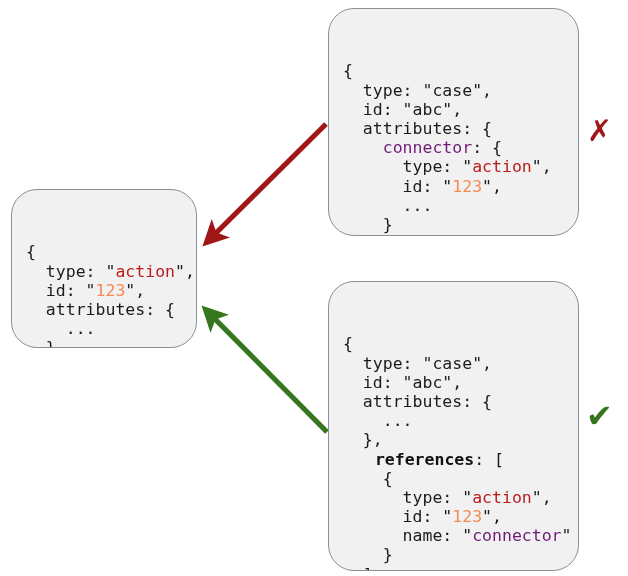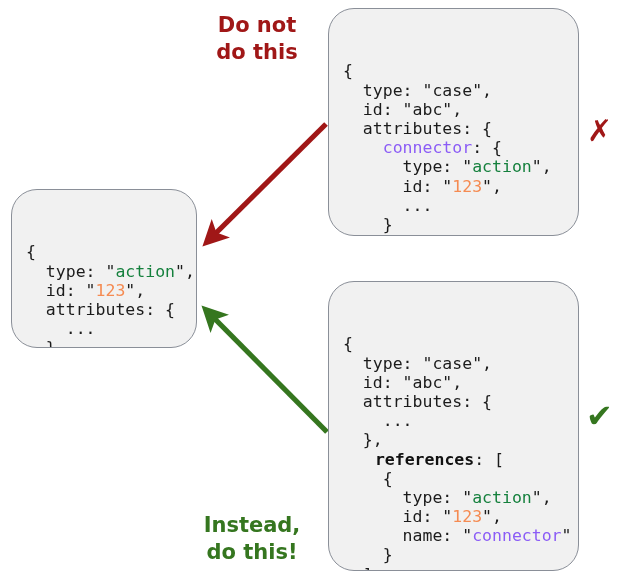--- a/index.html
+++ b/index.html
@@ -30,23 +30,23 @@
     white-space: pre;
     overflow: hidden;
   }
   .code-inner {
     padding: 14px 12px 12px 14px;
   }
   .ln { display: block; height: 19.2px; }
 
   
   .t-plain { color: #1b1b1b; }
-  .t-str   { color: #15803d; text-align: center; }
+  .t-str   { color: #b91c1c; text-align: center; }
   .t-num   { color: #f58b52; text-align: center; }
-  .t-key   { color: #8b5cf6; }
+  .t-key   { color: #701a75; }
   .t-bold  { color: #111111; font-weight: 700; margin-left: 12px; }
 
   
   #box-top-right    { left: 328px; top: 8px;   width: 251px; height: 228px; }
   #box-left         { left: 11px;  top: 189px; width: 186px; height: 159px; }
   #box-bottom-right { left: 328px; top: 281px; width: 251px; height: 290px; }
 
   
   .annot {
     position: absolute;
@@ -102,23 +102,19 @@
   </div>
 
   <div class="code-box" id="box-left">
     <div class="code-inner"><span class="ln"><span class="t-plain">{</span></span><span class="ln"><span class="t-plain">  type: "</span><span class="t-str">action</span><span class="t-plain">",</span></span><span class="ln"><span class="t-plain">  id: "</span><span class="t-num">123</span><span class="t-plain">",</span></span><span class="ln"><span class="t-plain">  attributes: {</span></span><span class="ln"><span class="t-plain">    ...</span></span><span class="ln"><span class="t-plain">  }</span></span></div>
   </div>
 
   <div class="code-box" id="box-bottom-right">
     <div class="code-inner"><span class="ln"><span class="t-plain">{</span></span><span class="ln"><span class="t-plain">  type: </span><span class="t-plain">"case",</span></span><span class="ln"><span class="t-plain">  id: </span><span class="t-plain">"abc",</span></span><span class="ln"><span class="t-plain">  attributes: {</span></span><span class="ln"><span class="t-plain">    ...</span></span><span class="ln"><span class="t-plain">  },</span></span><span class="ln"><span class="t-plain">  </span><span class="t-bold">references</span><span class="t-plain">: [</span></span><span class="ln"><span class="t-plain">    {</span></span><span class="ln"><span class="t-plain">      type: "</span><span class="t-str">action</span><span class="t-plain">",</span></span><span class="ln"><span class="t-plain">      id: "</span><span class="t-num">123</span><span class="t-plain">",</span></span><span class="ln"><span class="t-plain">      name: "</span><span class="t-key">connector</span><span class="t-plain">"</span></span><span class="ln"><span class="t-plain">    }</span></span><span class="ln"><span class="t-plain">  ]</span></span></div>
   </div>
 
-  <div class="annot" id="label-bad">Do not
-do this</div>
 
-  <div class="annot" id="label-good">Instead,
-do this!</div>
 
   <div class="mark" id="mark-x">✗</div>
 
   <div class="mark" id="mark-check">✔</div>
 
 </div>
 
 </body></html>

